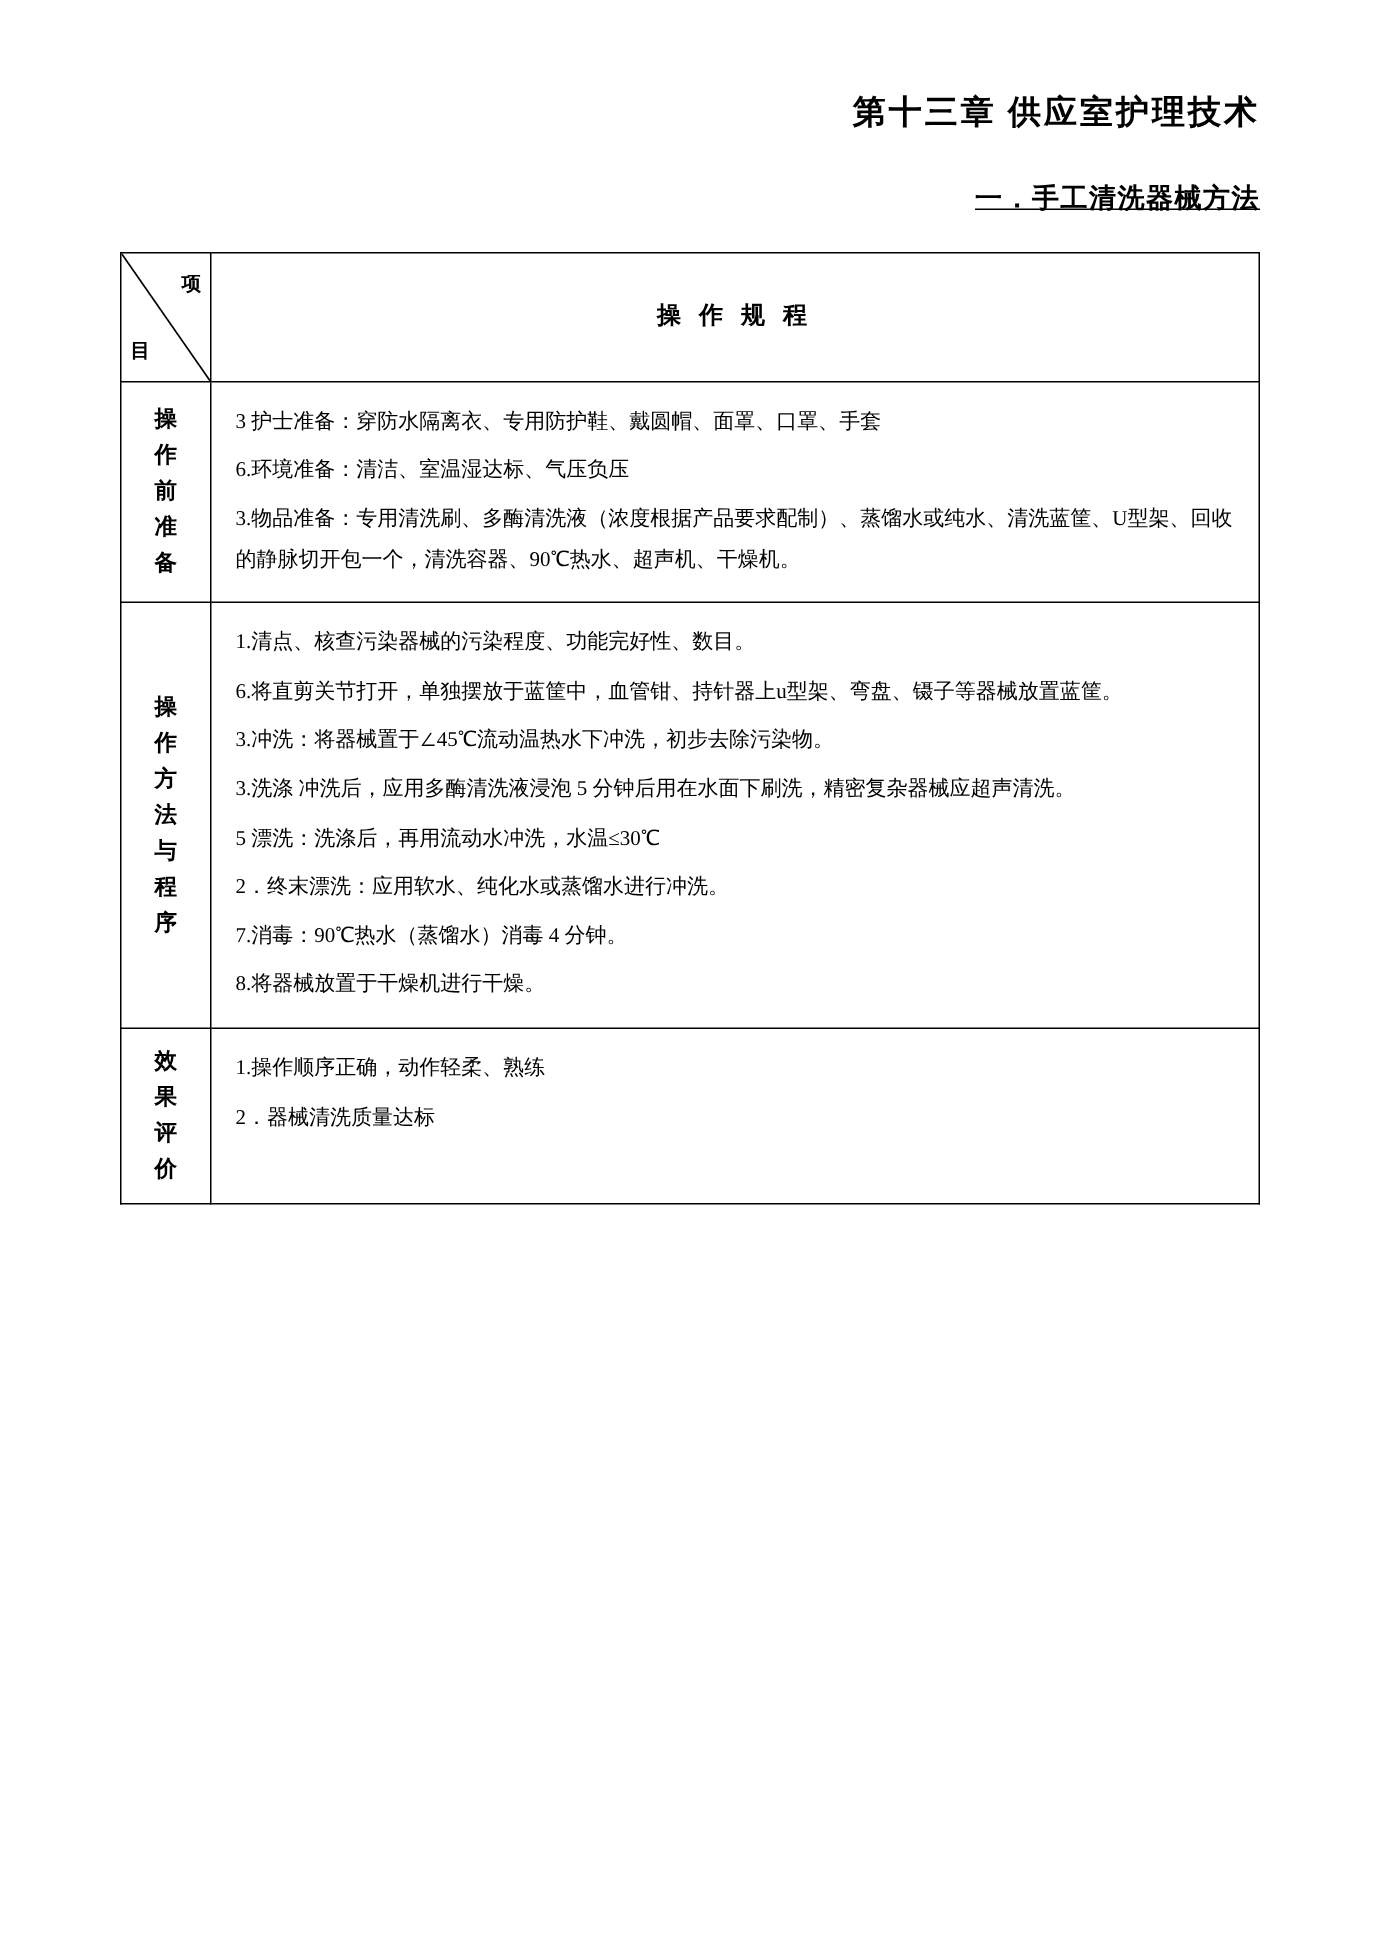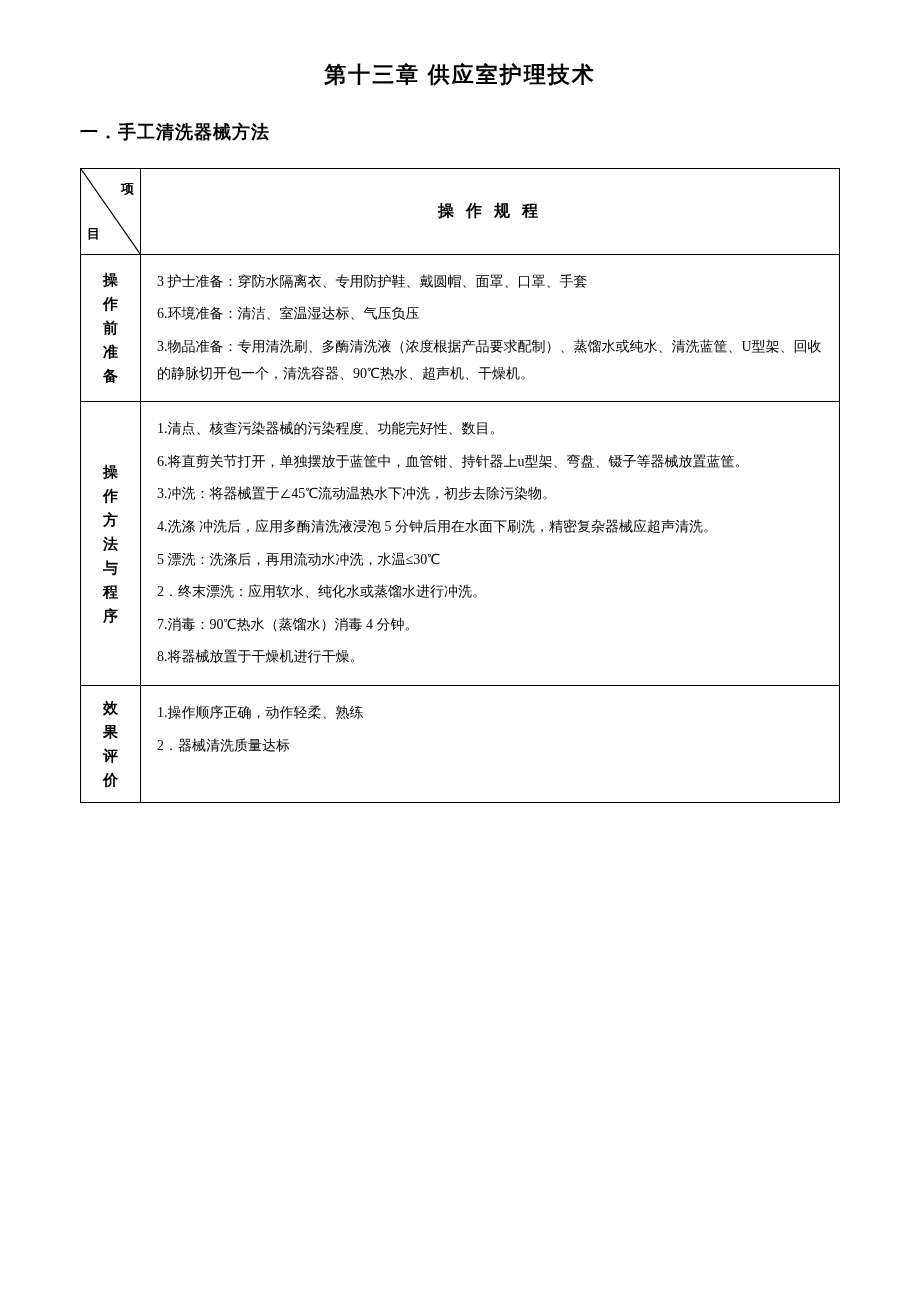--- a/index.html
+++ b/index.html
@@ -10,32 +10,33 @@
     body {
       background: #ffffff;
       font-family: "SimSun", "宋体", serif;
       font-size: 14px;
       color: #000000;
       width: 920px;
       min-height: 1302px;
       padding: 60px 80px;
     }
     .page-title {
-      text-align: center;
+      text-align: right;
       font-size: 22px;
       font-weight: bold;
       margin-bottom: 30px;
       letter-spacing: 2px;
     }
     .section-title {
-      text-align: left;
+      text-align: right;
       font-size: 18px;
       font-weight: bold;
       margin-bottom: 24px;
       letter-spacing: 1px;
+      text-decoration: underline;
     }
     table {
       width: 100%;
       border-collapse: collapse;
       border: 1px solid #000;
     }
     th, td {
       border: 1px solid #000;
       vertical-align: middle;
       padding: 8px 12px;
@@ -133,21 +134,21 @@
           <span class="label-char">方</span>
           <span class="label-char">法</span>
           <span class="label-char">与</span>
           <span class="label-char">程</span>
           <span class="label-char">序</span>
         </td>
         <td class="content-cell">
           <p class="content-line">1.清点、核查污染器械的污染程度、功能完好性、数目。</p>
           <p class="content-line">6.将直剪关节打开，单独摆放于蓝筐中，血管钳、持针器上u型架、弯盘、镊子等器械放置蓝筐。</p>
           <p class="content-line">3.冲洗：将器械置于∠45℃流动温热水下冲洗，初步去除污染物。</p>
-          <p class="content-line">4.洗涤 冲洗后，应用多酶清洗液浸泡 5 分钟后用在水面下刷洗，精密复杂器械应超声清洗。</p>
+          <p class="content-line">3.洗涤 冲洗后，应用多酶清洗液浸泡 5 分钟后用在水面下刷洗，精密复杂器械应超声清洗。</p>
           <p class="content-line">5 漂洗：洗涤后，再用流动水冲洗，水温≤30℃</p>
           <p class="content-line">2．终末漂洗：应用软水、纯化水或蒸馏水进行冲洗。</p>
           <p class="content-line">7.消毒：90℃热水（蒸馏水）消毒 4 分钟。</p>
           <p class="content-line">8.将器械放置于干燥机进行干燥。</p>
         </td>
       </tr>
       <tr>
         <td style="width: 60px; text-align: center; font-weight: bold; font-size: 15px; vertical-align: middle; padding: 10px 4px; line-height: 2;">
           <span class="label-char">效</span>
           <span class="label-char">果</span>

